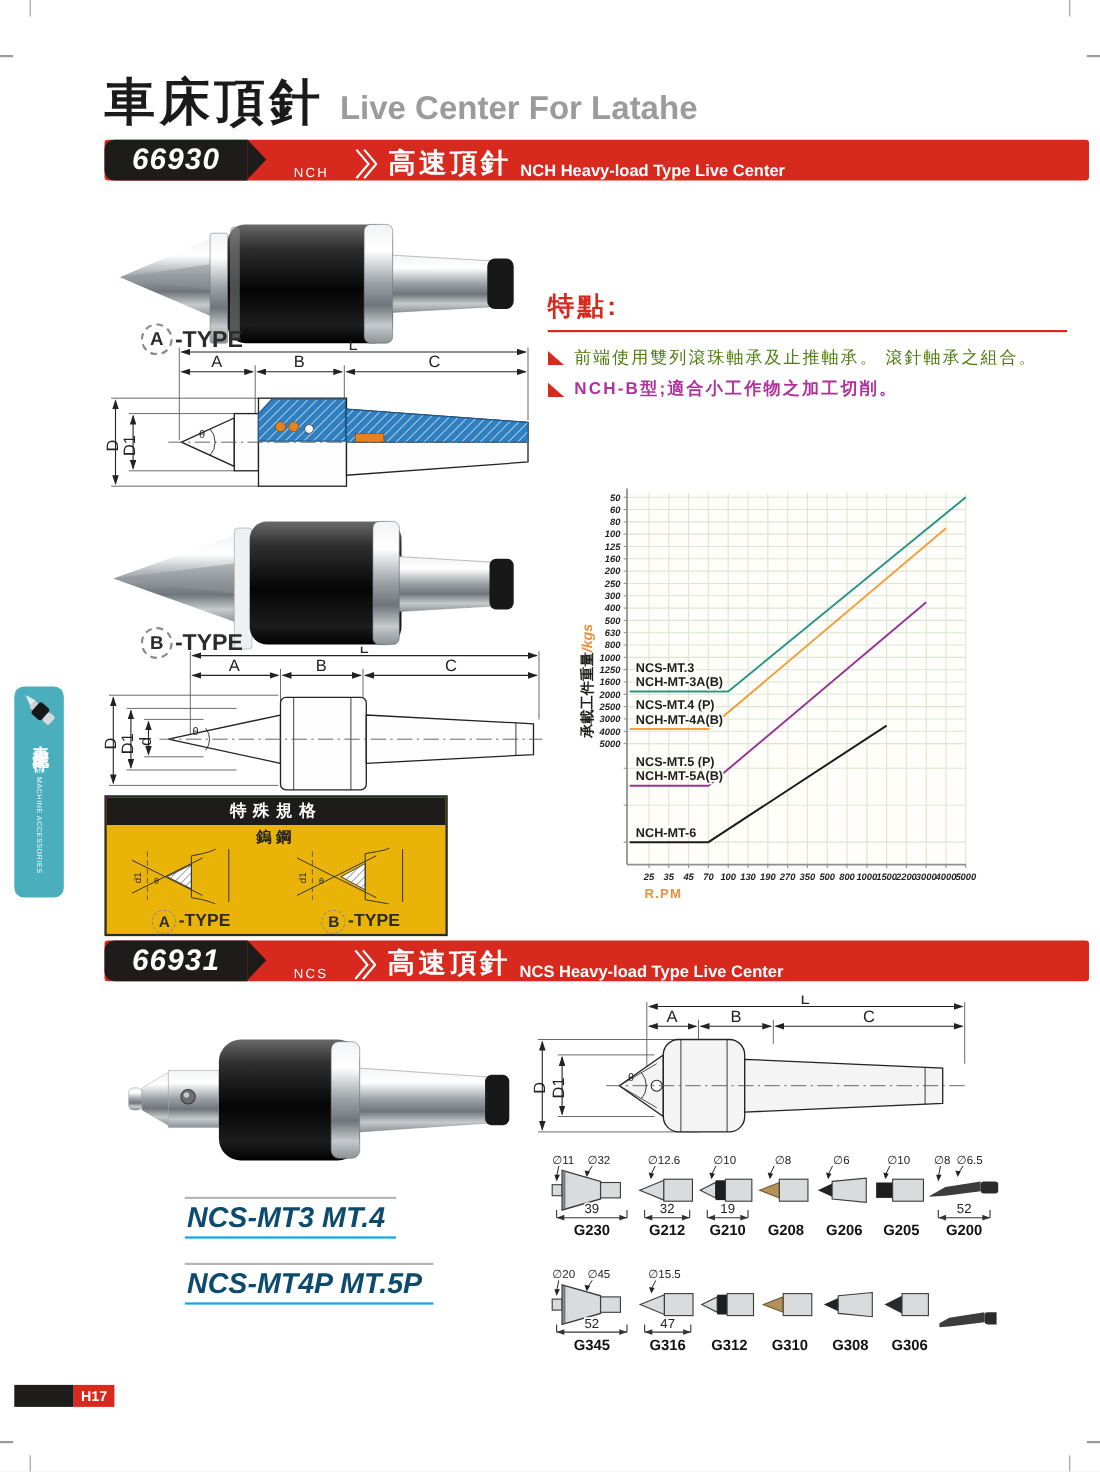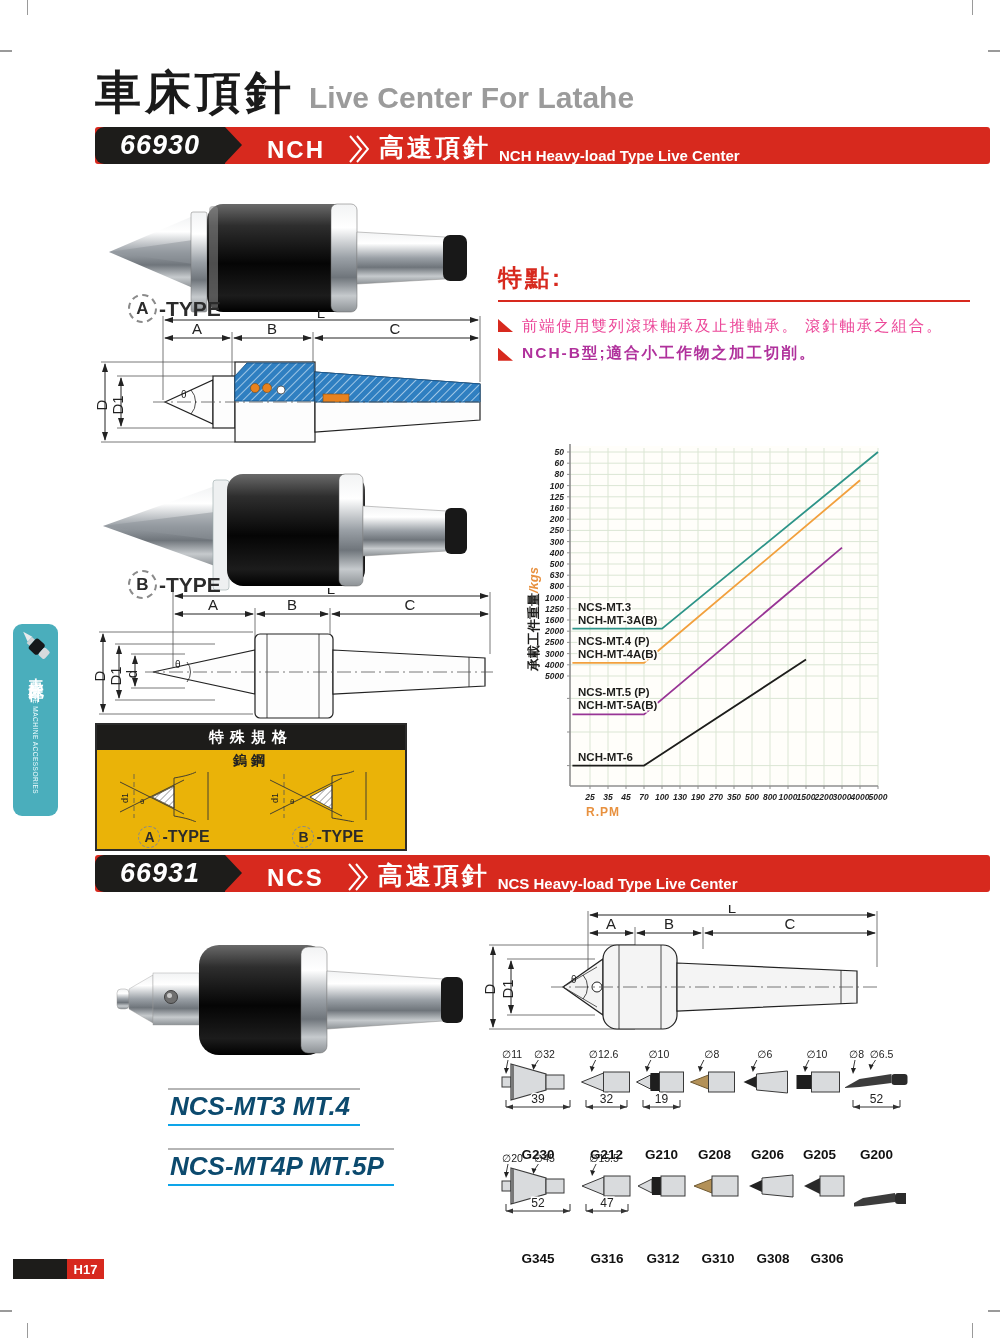--- a/index.html
+++ b/index.html
@@ -12,52 +12,52 @@
   .title-zh{font-size:46px;font-weight:bold;color:#1a1a1a;letter-spacing:4px;}
   .title-en{font-size:30px;font-weight:bold;color:#9b9b9b;margin-left:14px;}
   
   .banner{left:95px;width:895px;height:37px;background:#d7291e;border-radius:3px;
           display:flex;align-items:flex-end;}
   .banner-code{position:relative;background:#1d1c1a;height:37px;width:130px;
                border-radius:9px 0 0 9px;display:flex;align-items:center;justify-content:center;}
   .banner-code:after{content:"";position:absolute;left:130px;top:0;border-top:18.5px solid transparent;
                border-bottom:18.5px solid transparent;border-left:17px solid #1d1c1a;}
   .banner-code span{color:#fff;font-size:27px;font-weight:bold;font-style:italic;letter-spacing:1px;}
-  .banner-model{color:#fff;font-size:24px;font-weight:bold;letter-spacing:2px;margin-left:42px;}
+  .banner-model{color:#fff;font-size:12px;font-weight:normal;letter-spacing:2px;margin-left:42px;}
   .banner-chevron{margin-left:22px;}
   .banner-zh{color:#fff;font-size:25px;font-weight:bold;letter-spacing:3px;margin-left:10px;}
   .banner-en{color:#fff;font-size:15px;font-weight:bold;margin-left:8px;padding-top:8px;}
   
   .type-label{display:flex;align-items:center;font-size:21px;font-weight:bold;color:#2b2b2b;}
   .type-circ{display:inline-flex;width:25px;height:25px;border:2px dashed #8a8a8a;border-radius:50%;
              align-items:center;justify-content:center;font-size:17px;margin-right:2px;}
   
   .features{left:498px;top:262px;width:472px;}
   .feat-head{color:#d7291e;font-size:24px;font-weight:bold;letter-spacing:3px;
              border-bottom:2px solid #d7291e;padding-bottom:6px;margin-bottom:12px;}
   .feat-item{position:relative;padding-left:24px;font-size:15.5px;line-height:1.6;
-             letter-spacing:1.8px;color:#ec4899;margin-bottom:4px;}
+             letter-spacing:1.8px;color:#4d7c0f;margin-bottom:4px;}
   .feat-tri{position:absolute;left:0;top:5px;width:15px;height:13px;background:#d7291e;
             clip-path:polygon(0 0,100% 100%,0 100%);}
   .feat-note{padding-left:24px;font-size:15.5px;letter-spacing:2px;font-weight:bold;}
   
   .specs-box{left:95px;top:723px;width:308px;height:124px;border:2px solid #2b2b2b;background:#eab308;}
   .specs-head{background:#1d1c1a;color:#fff;text-align:center;font-size:15px;font-weight:bold;
               letter-spacing:6px;padding:3px 0;}
   .specs-sub{text-align:center;font-size:14px;font-weight:bold;letter-spacing:4px;color:#222;margin-top:2px;}
   .specs-draws{display:flex;justify-content:space-around;margin-top:0px;}
   .specs-cell{text-align:center;}
   .specs-cell .type-label{position:static;justify-content:center;font-size:16px;}
   .specs-cell .type-circ{width:20px;height:20px;font-size:14px;border-width:1.5px;}
   
   .model-line{left:168px;border-top:2px solid #b5b5b5;border-bottom:2px solid #0ea5e9;
               font-size:26px;font-weight:bold;font-style:italic;color:#0c4a6e;padding:1px 10px 2px 2px;}
   
   .tips-row{display:flex;align-items:flex-end;}
-  .tip{display:flex;flex-direction:column;align-items:center;gap:36px;}
+  .tip{display:flex;flex-direction:column;align-items:center;}
   .tip-code{font-size:13.5px;font-weight:bold;color:#111;margin-top:1px;}
   
   .footer-black{left:13px;top:1259px;width:54px;height:20px;background:#1d1c1a;}
   .footer-red{left:67px;top:1259px;width:37px;height:20px;background:#d7291e;color:#fff;
               font-size:13px;font-weight:bold;display:flex;align-items:center;justify-content:center;}
   
   .side-tab{left:13px;top:624px;width:45px;height:192px;background:#4aaebc;border-radius:9px;
             display:flex;flex-direction:column;align-items:center;padding-top:6px;box-sizing:border-box;}
   .side-zh{writing-mode:vertical-rl;color:#fff;font-size:15px;font-weight:bold;letter-spacing:3px;margin-top:4px;}
   .side-en{writing-mode:vertical-rl;color:#eafafd;font-size:6.5px;letter-spacing:.5px;margin-top:3px;}

